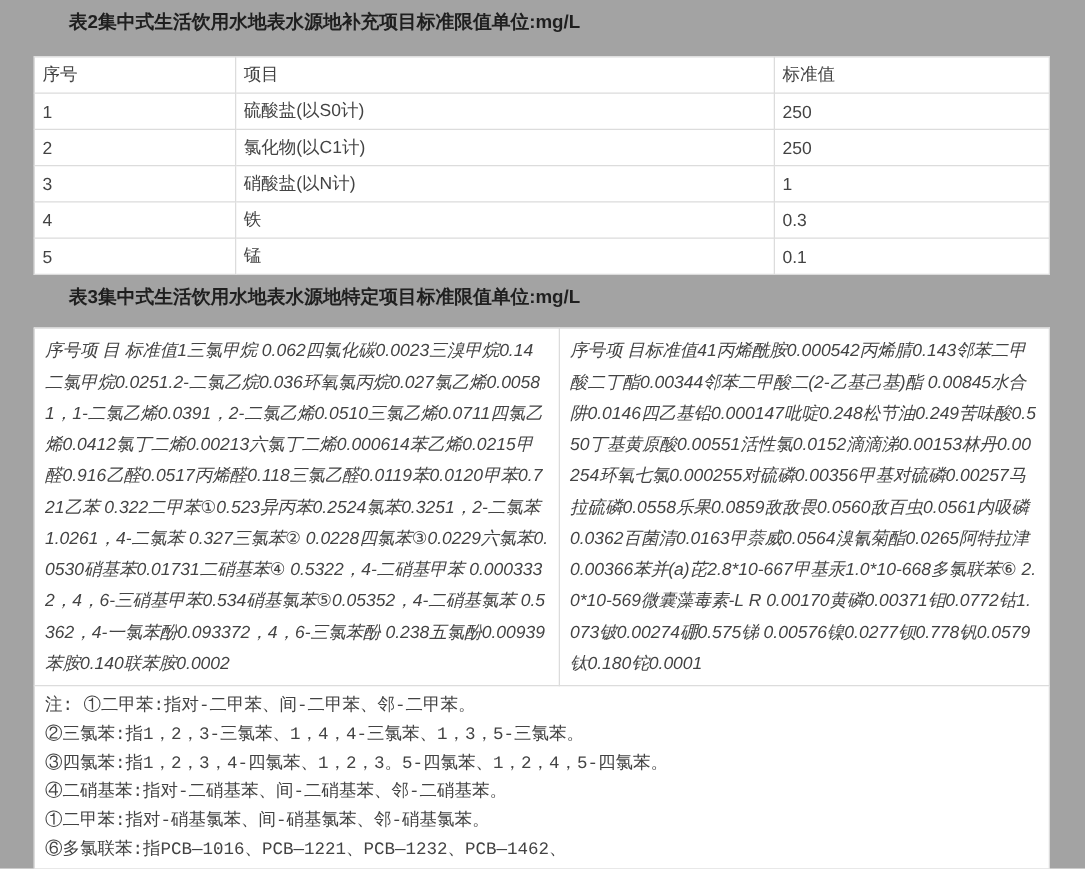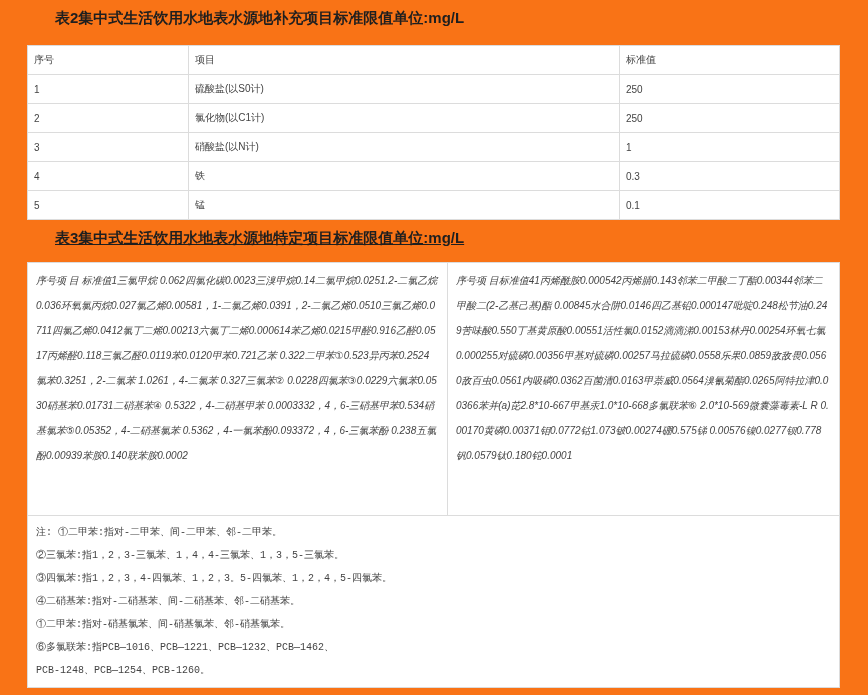--- a/index.html
+++ b/index.html
@@ -1,45 +1,45 @@
 <!DOCTYPE html>
 <html><head>
 <meta charset="utf-8">
 <style>
   html, body { margin: 0; padding: 0; background: #ffffff; }
   .page {
     position: relative;
     width: 868px;
     height: 695px;
     overflow: hidden;
-    background: #f97316;
+    background: #a3a3a3;
     font-family: "Liberation Sans", "DejaVu Sans", sans-serif;
     color: #434343;
   }
   .doc-title {
     font-size: 15px;
     font-weight: bold;
     color: #1f1f1f;
     line-height: 20px;
     padding-left: 55px;
     margin: 0;
   }
   .title-table2 { padding-top: 8px; }
-  .title-table3 { margin-top: 8px; text-decoration: underline; }
+  .title-table3 { margin-top: 8px; }
 
   table.grid {
     border-collapse: collapse;
     table-layout: fixed;
     width: 812px;
     margin-left: 27px;
     background: #ffffff;
   }
   table.grid td {
     border: 1px solid #dcdcdc;
-    font-size: 10px;
+    font-size: 14px;
     color: #434343;
     text-align: left;
     font-weight: normal;
     padding: 2px 6px;
     vertical-align: middle;
     word-break: break-all;
     overflow: hidden;
   }
   .supp-table { margin-top: 17px; }
   .supp-table td { height: 24px; }

